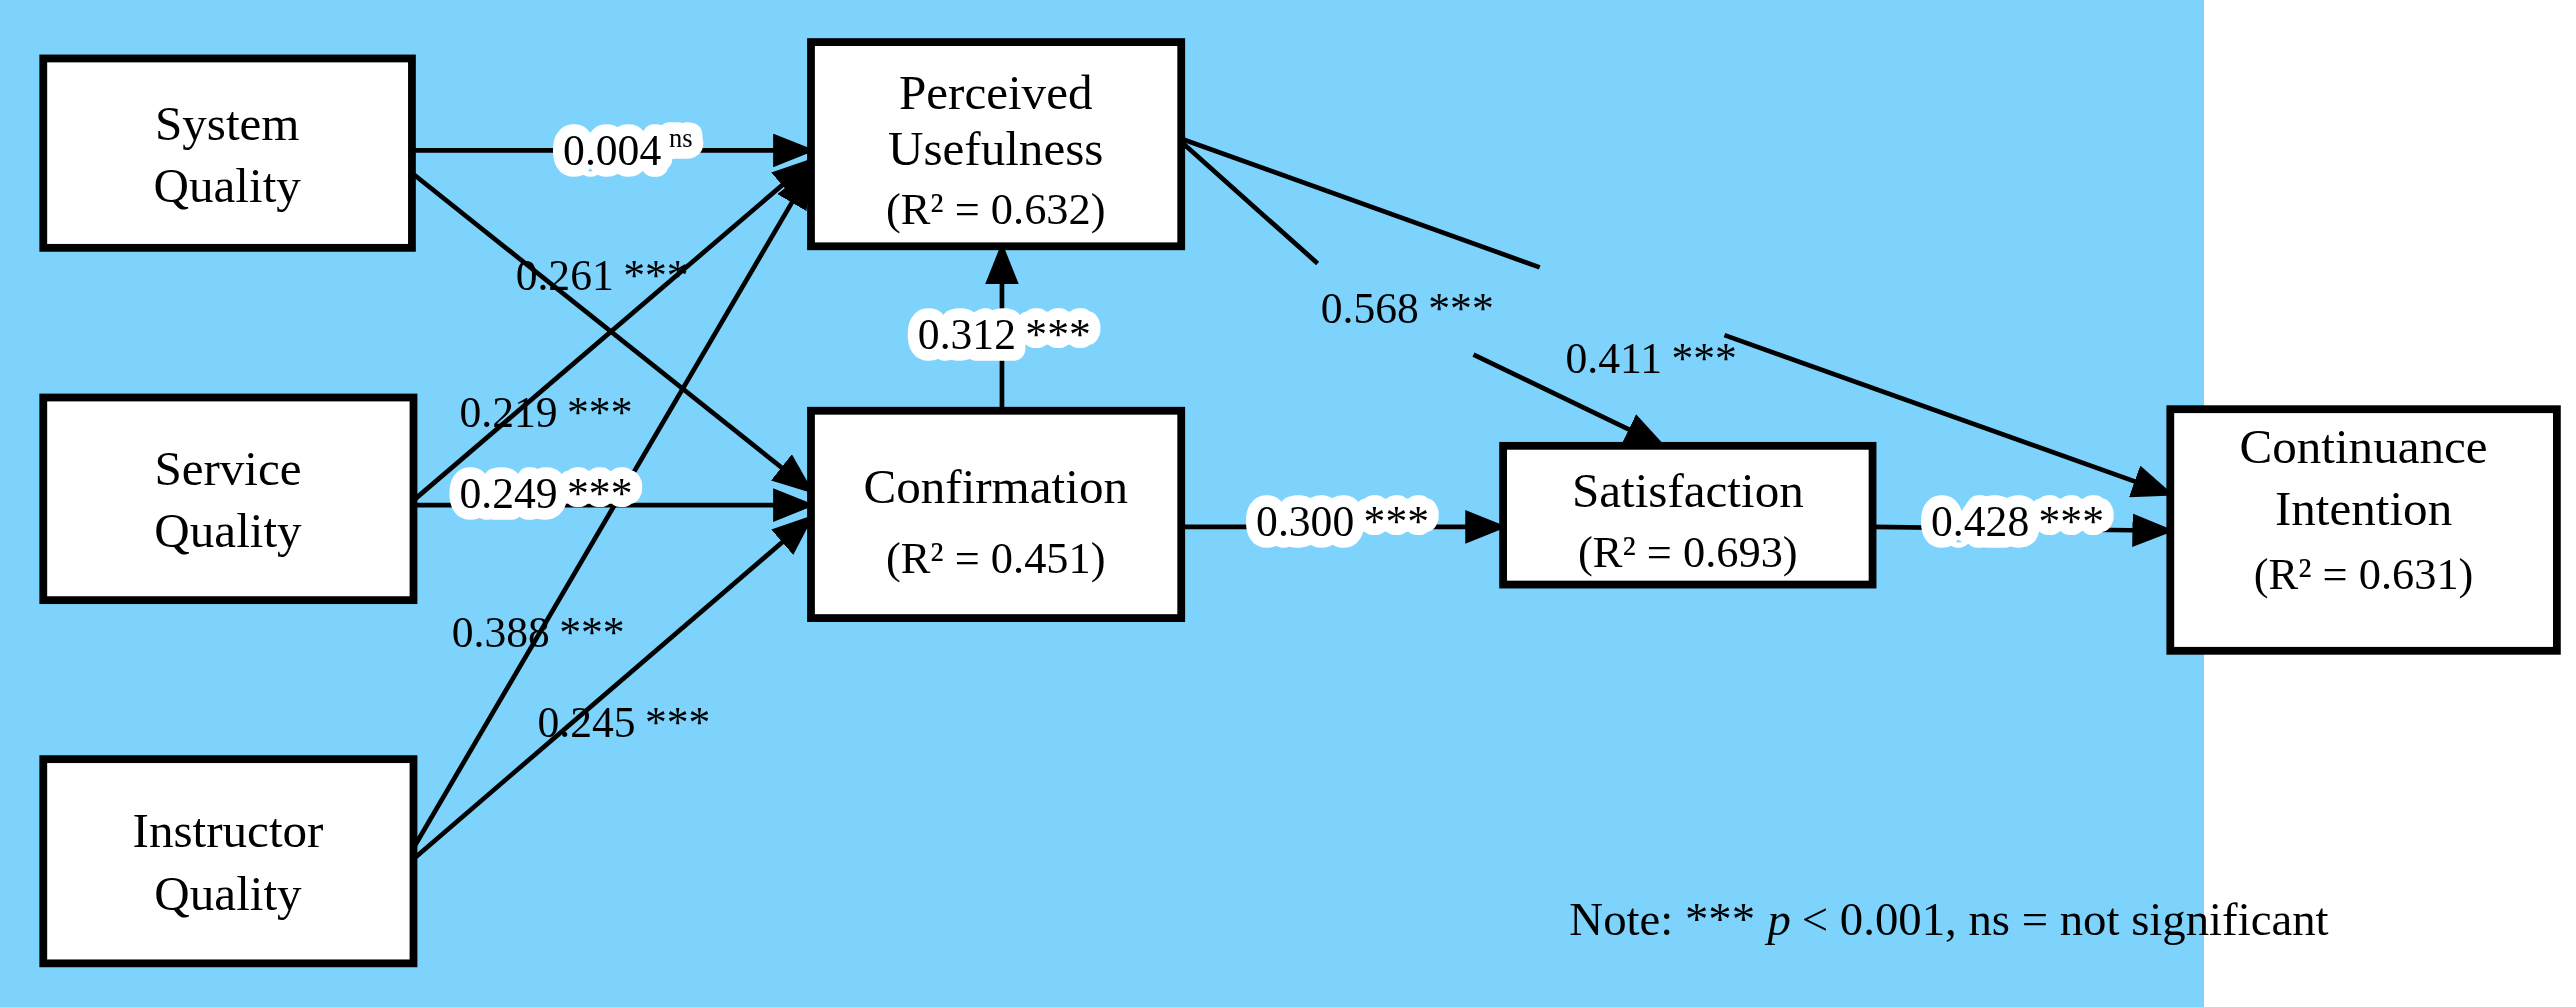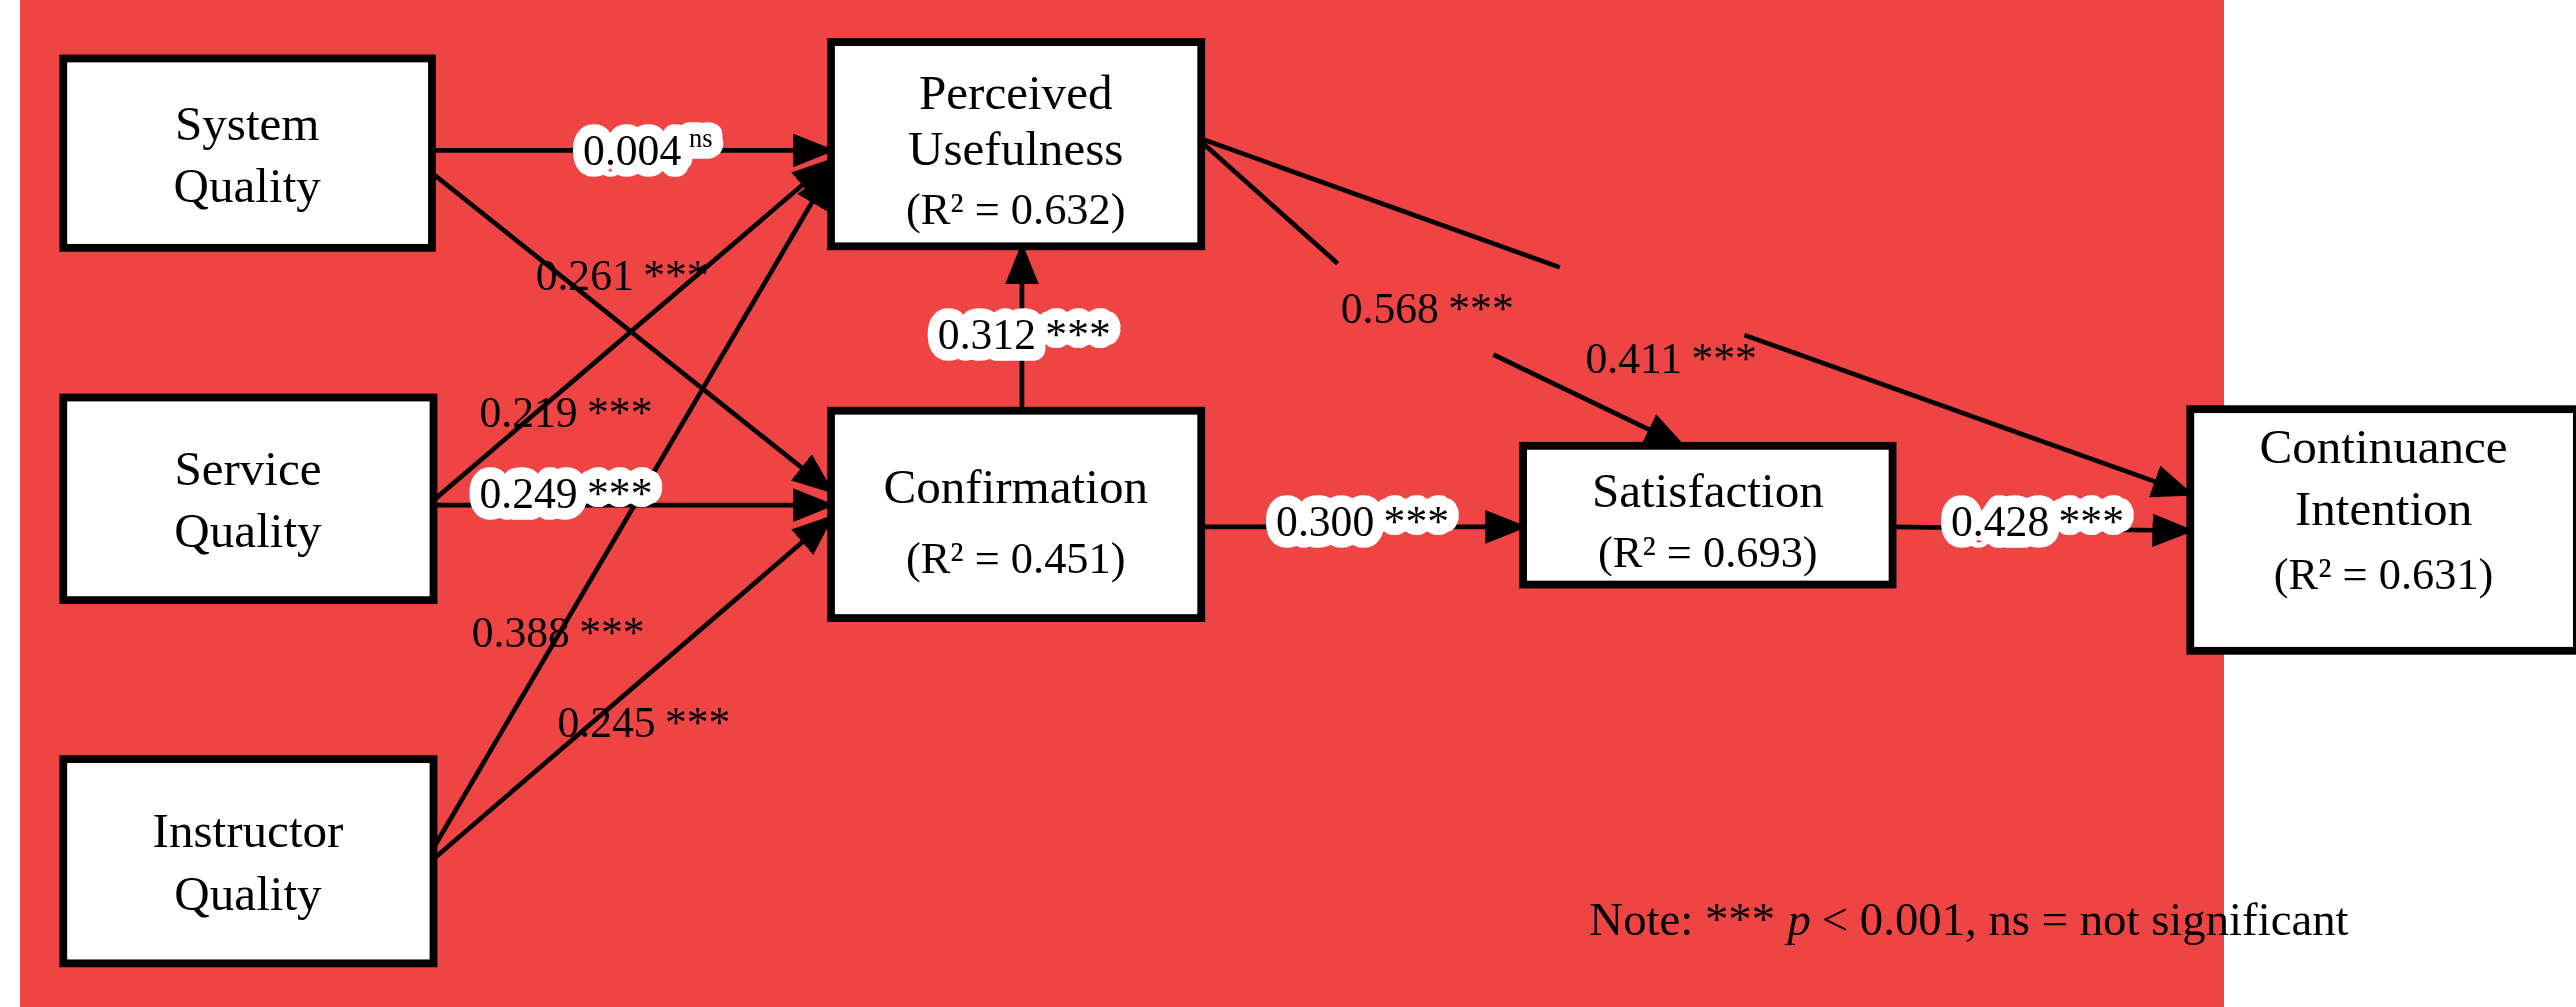--- a/index.html
+++ b/index.html
@@ -4,22 +4,21 @@
 <style>
   html, body {
     margin: 0;
     padding: 0;
     background: #ffffff;
   }
   .canvas {
     position: relative;
     width: 2204px;
     height: 1007px;
-    background: #ef4444;
-    margin-left: 20px;
+    background: #7dd3fc;
   }
   svg {
     display: block;
     font-family: "Liberation Serif", "DejaVu Serif", serif;
   }
   .node-rect {
     fill: #ffffff;
     stroke: #000000;
     stroke-width: 10px;
   }

